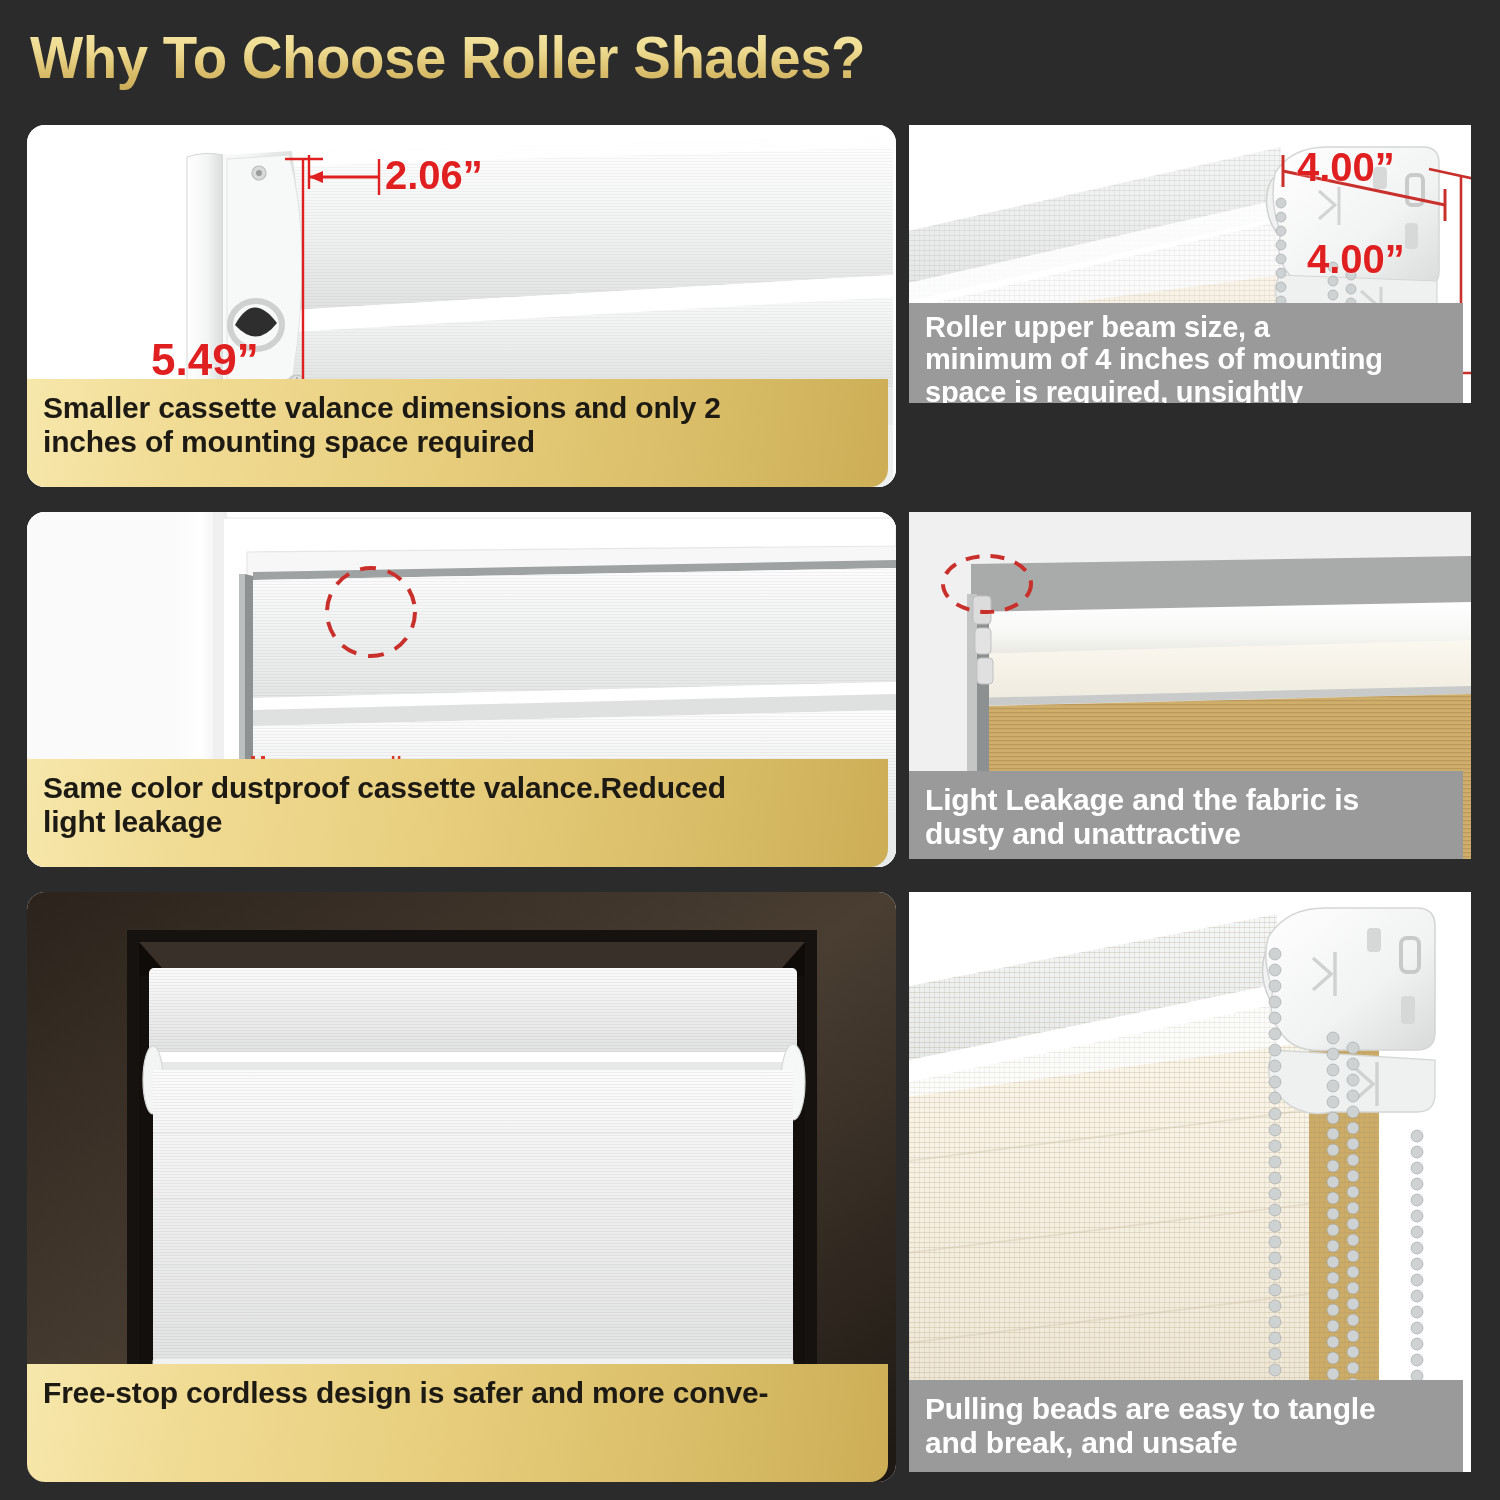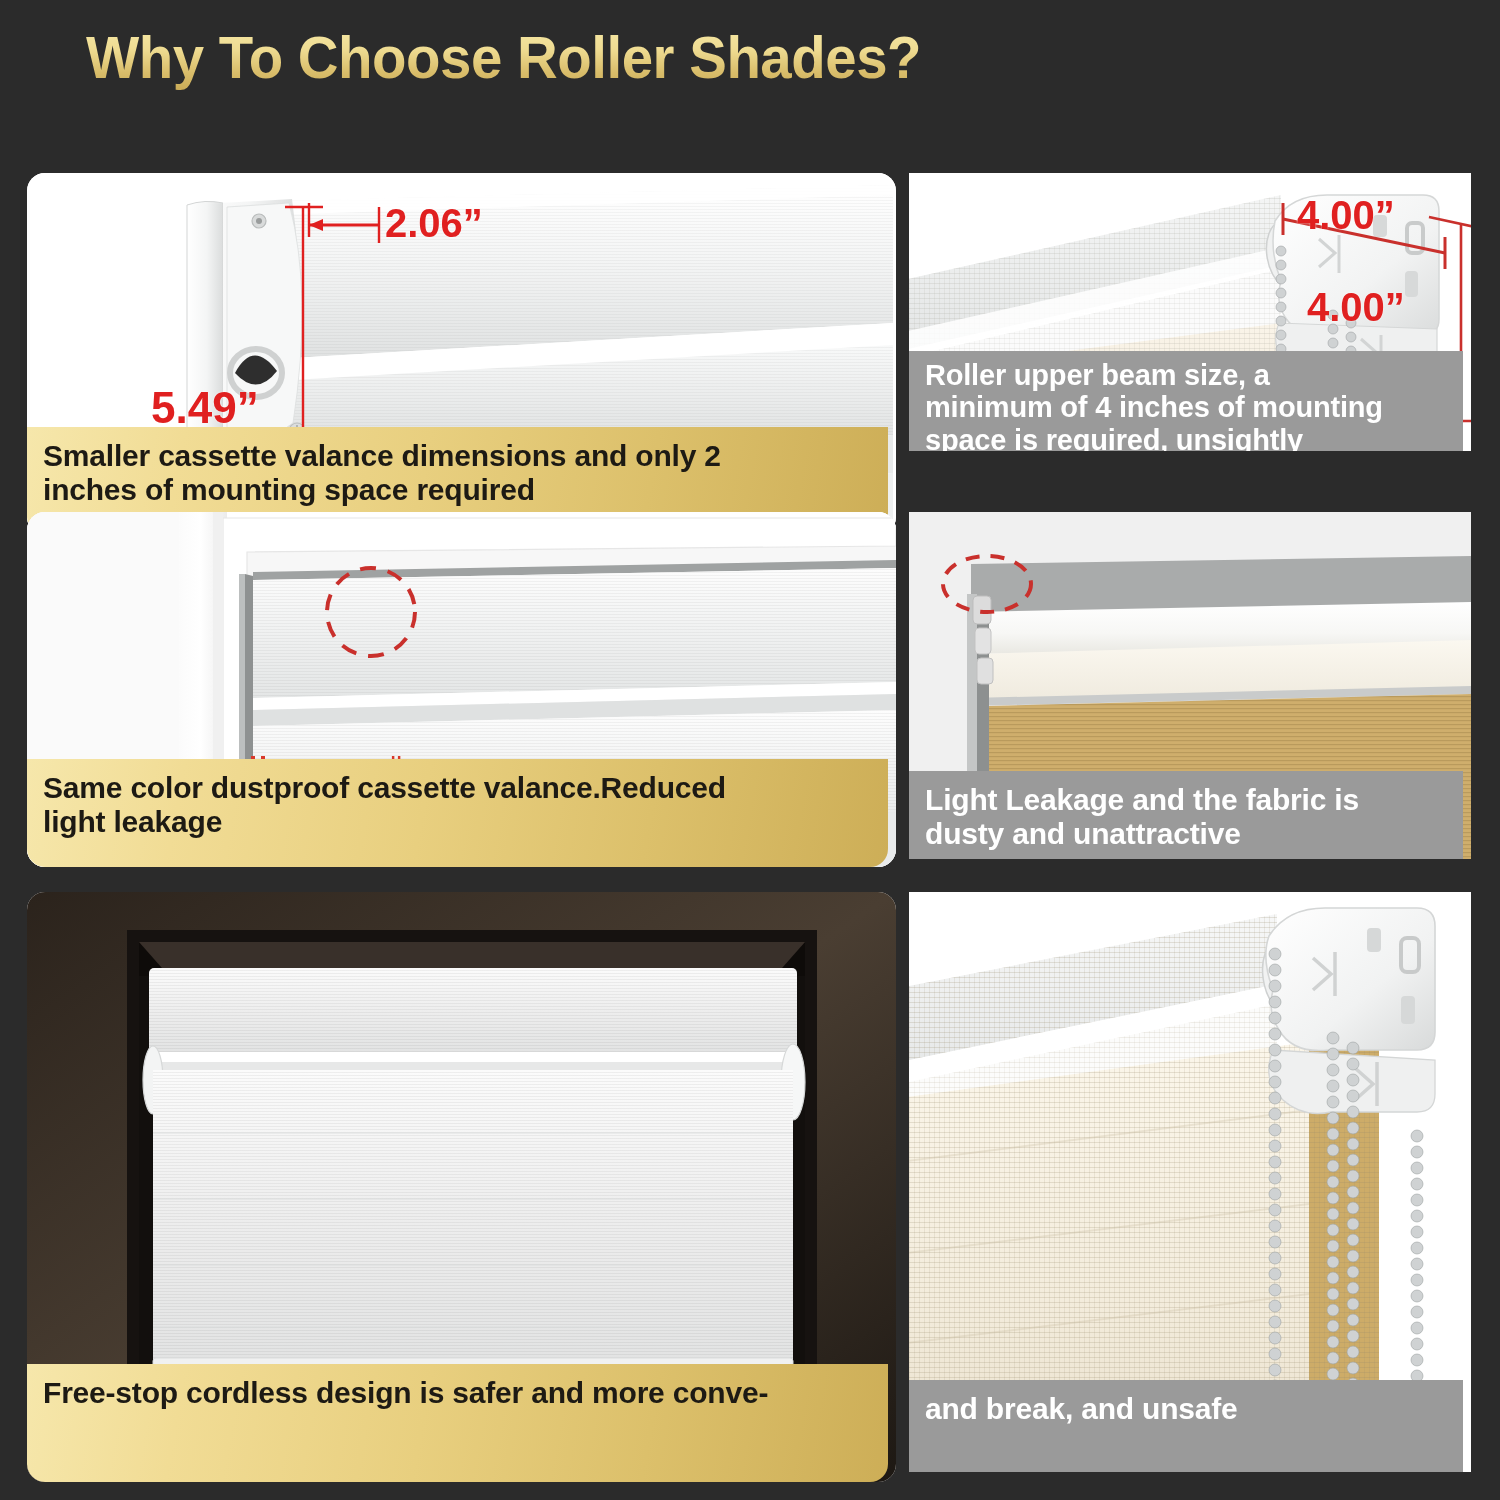--- a/index.html
+++ b/index.html
@@ -11,21 +11,21 @@
     font-family: "Liberation Sans", sans-serif;
     overflow: hidden;
     position: relative;
   }
 
   
   .title-bar {
     position: absolute;
     left: 30px; top: 18px;
     width: 1000px; height: 78px;
-    display: flex; align-items: center; justify-content: center;
+    display: flex; align-items: center;
   }
   .title-text {
     font-size: 60px;
     font-weight: bold;
     letter-spacing: -0.5px;
     font-family: "Liberation Sans", sans-serif;
     background: linear-gradient(180deg, #f6e9a8 0%, #efdc92 38%, #d9bd6a 72%, #c8a955 100%);
     -webkit-background-clip: text;
     background-clip: text;
     color: transparent;
@@ -41,21 +41,21 @@
 
   .panel {
     position: absolute;
     overflow: hidden;
     background: #ffffff;
   }
   .panel.left  { left: 27px;  width: 869px; }
   .panel.right { left: 909px; width: 562px; }
   .panel.rounded { border-radius: 18px; }
 
-  .row1 { top: 125px; height: 362px; margin-top: 48px; }
+  .row1 { top: 125px; height: 362px; }
   .row2 { top: 512px; height: 355px; padding-left: 27px; }
   .row3 { top: 892px; height: 590px; }
 
   .panel.right.row1 { top: 125px; height: 278px; }
   .panel.right.row2 { top: 512px; height: 347px; }
   .panel.right.row3 { top: 892px; height: 580px; }
 
   .scene { position: absolute; left: 0; top: 0; right: 0; bottom: 0; }
 
   
@@ -710,17 +710,18 @@
               <circle cx="508" cy="516" r="6"></circle>
             <circle cx="508" cy="532" r="6"></circle>
               <circle cx="508" cy="548" r="6"></circle>
               <circle cx="508" cy="564" r="6"></circle>
             <circle cx="508" cy="580" r="6"></circle>
           </g>
         </g>
       </svg>
     </div>
     <div class="caption gray r3">
+      <span class="cap-line">Pulling beads are easy to tangle</span>
       <span class="cap-line">and break, and unsafe</span>
     </div>
   </div>
 
 </div>
 
 </body></html>

